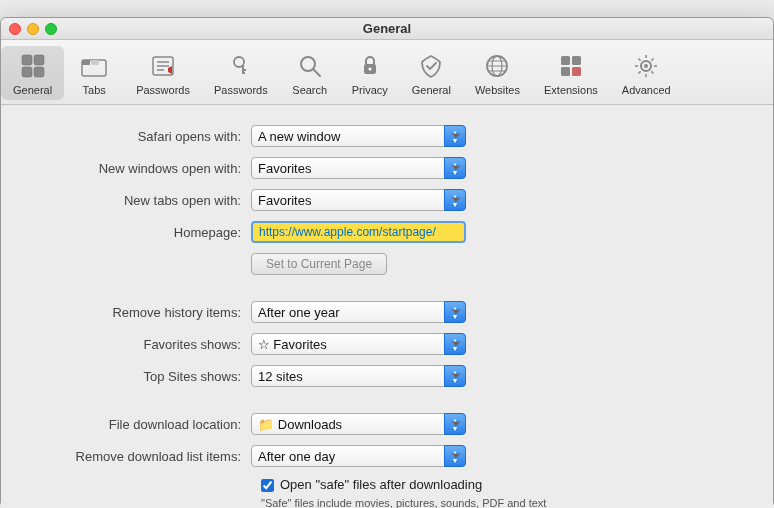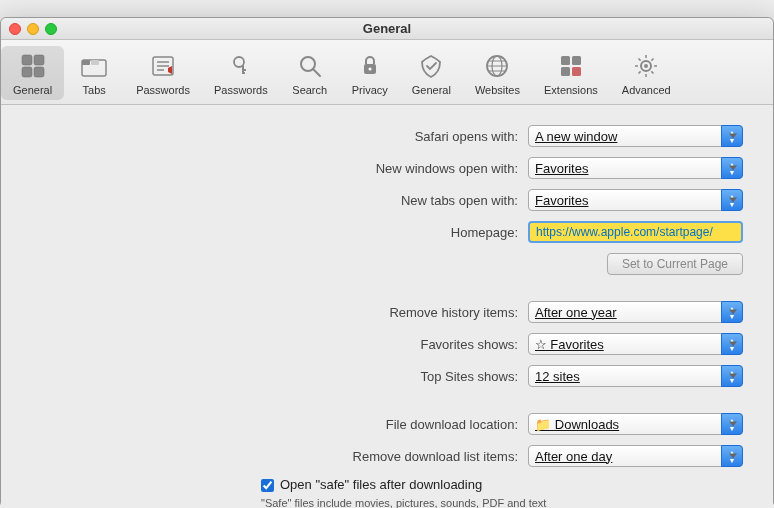--- a/index.html
+++ b/index.html
@@ -86,21 +86,20 @@
     
     .content {
       padding: 20px 30px;
       background: #ececec;
     }
 
     .form-row {
       display: flex;
       align-items: center;
       margin-bottom: 10px;
-      justify-content: flex-end;
     }
     .form-label {
       text-align: right;
       min-width: 220px;
       padding-right: 10px;
       color: #444;
       font-size: 13px;
     }
 
     select {
@@ -109,21 +108,20 @@
       background: linear-gradient(to bottom, #ffffff, #f0f0f0);
       border: 1px solid #aaa;
       border-radius: 4px;
       font-size: 13px;
       padding: 0 20px 0 6px;
       appearance: none;
       -webkit-appearance: none;
       color: #111;
       cursor: pointer;
       position: relative;
-      text-decoration: underline;
     }
     .select-wrapper {
       position: relative;
       display: inline-block;
       width: 215px;
     }
     .select-wrapper::after {
       content: '';
       position: absolute;
       right: 6px;

